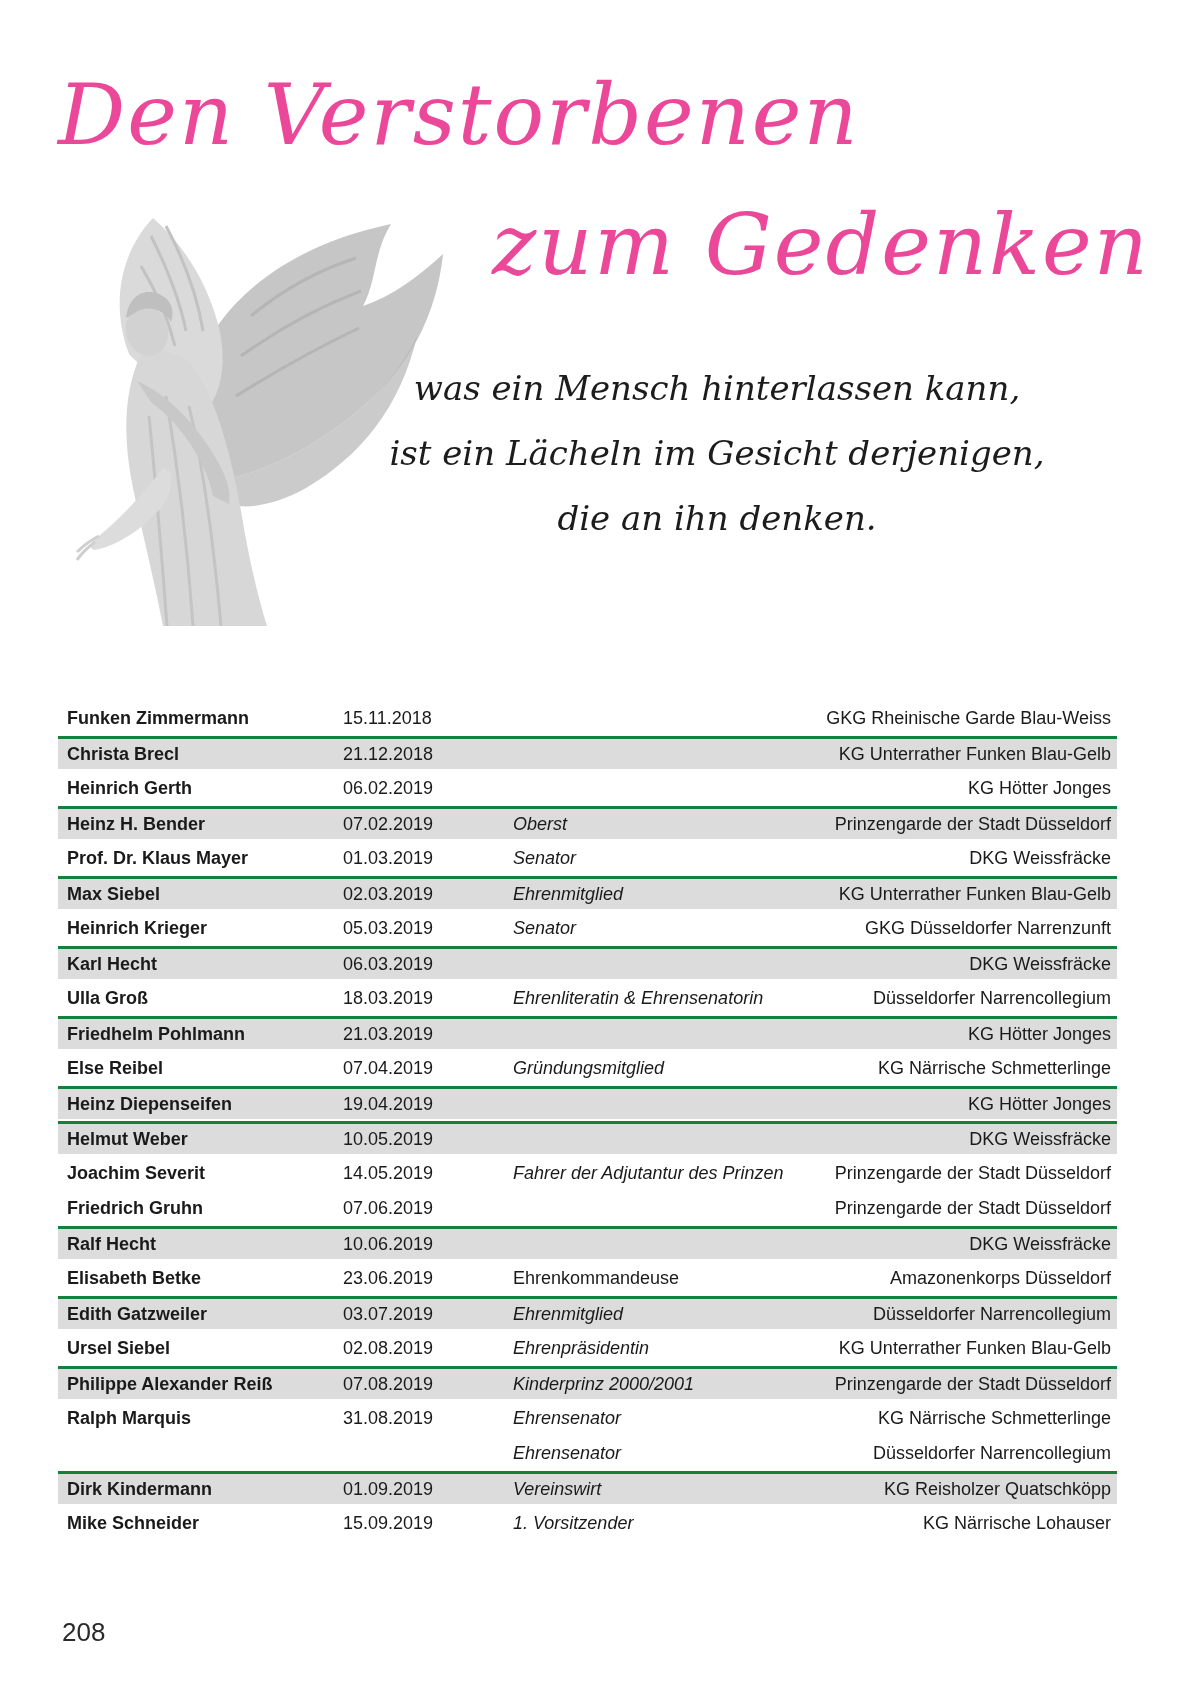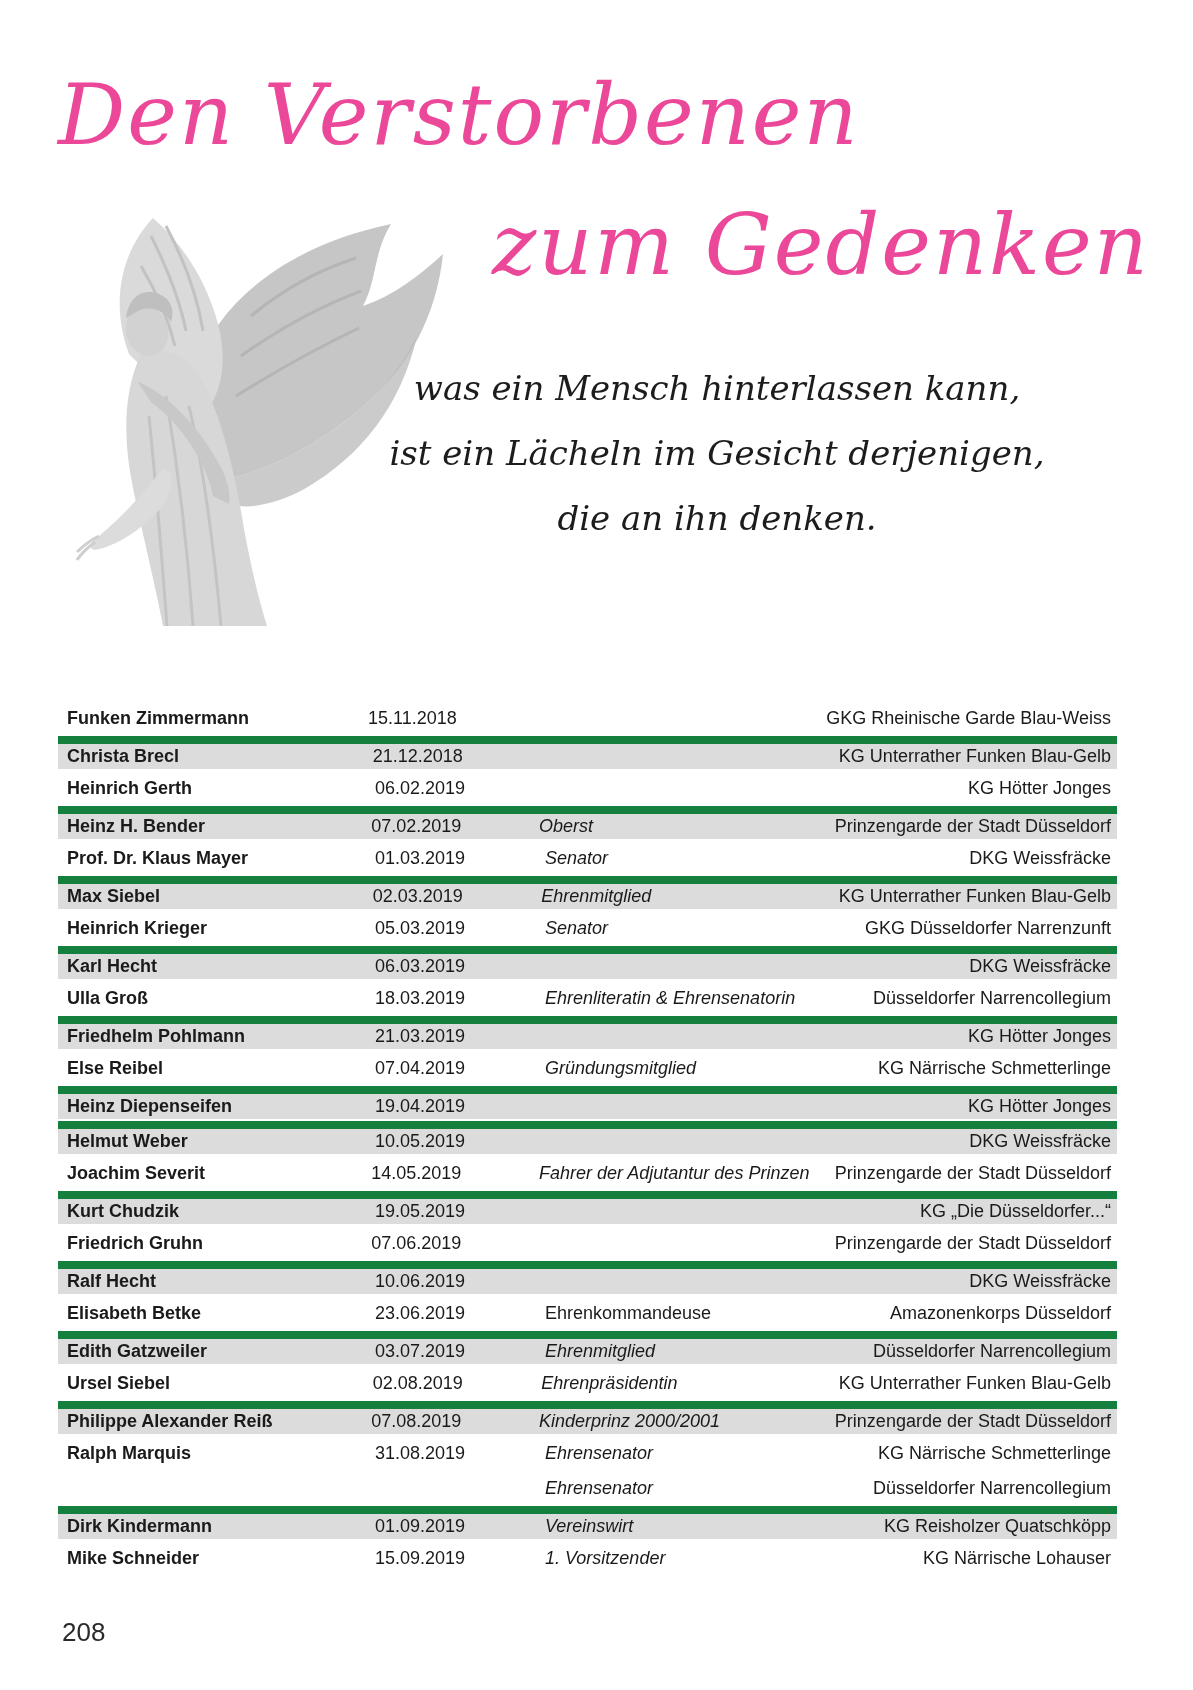--- a/index.html
+++ b/index.html
@@ -34,26 +34,26 @@
   }
   .quote .qline { white-space: nowrap; }
 
   .memorial {
     position: absolute; left: 58px; top: 701px; width: 1059px;
     font-size: 18px;
   }
   .row { display: flex; align-items: center; height: 35px; box-sizing: border-box; }
   .row.shaded {
     background: #dcdcdc;
-    border-top: 8px solid #15803d;
+    border-top: 3px solid #15803d;
     border-bottom: 2px solid #ffffff;
   }
   .col-name  { width: 285px; padding-left: 9px; font-weight: bold; box-sizing: border-box;
                white-space: nowrap; overflow: hidden; }
-  .col-date  { width: 170px; white-space: nowrap; margin-left: 32px; }
+  .col-date  { width: 170px; white-space: nowrap; }
   .col-title { width: 300px; font-style: italic; white-space: nowrap; }
   .col-title.upright { font-style: normal; }
   .col-org   { flex: 1; text-align: right; padding-right: 6px; white-space: nowrap; }
 
   .pagenum {
     position: absolute; left: 62px; top: 1617px;
     font-size: 26px; color: #2a2a2a;
   }
 </style>
 </head>
@@ -182,26 +182,20 @@
       <div class="col-date">10.05.2019</div>
       <div class="col-title"></div>
       <div class="col-org">DKG Weissfräcke</div>
     </div>
     <div class="row">
       <div class="col-name">Joachim Severit</div>
       <div class="col-date">14.05.2019</div>
       <div class="col-title">Fahrer der Adjutantur des Prinzen</div>
       <div class="col-org">Prinzengarde der Stadt Düsseldorf</div>
     </div>
-    <div class="row shaded">
-      <div class="col-name">Kurt Chudzik</div>
-      <div class="col-date">19.05.2019</div>
-      <div class="col-title"></div>
-      <div class="col-org">KG „Die Düsseldorfer...“</div>
-    </div>
     <div class="row">
       <div class="col-name">Friedrich Gruhn</div>
       <div class="col-date">07.06.2019</div>
       <div class="col-title"></div>
       <div class="col-org">Prinzengarde der Stadt Düsseldorf</div>
     </div>
     <div class="row shaded">
       <div class="col-name">Ralf Hecht</div>
       <div class="col-date">10.06.2019</div>
       <div class="col-title"></div>

